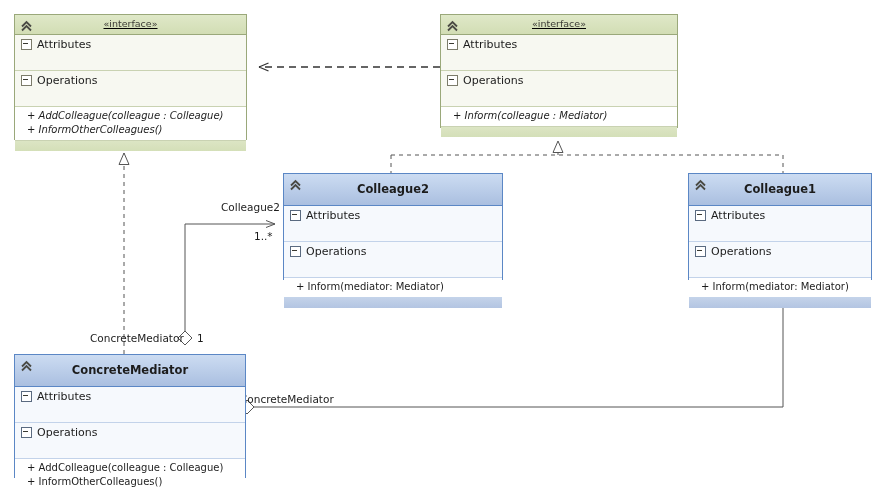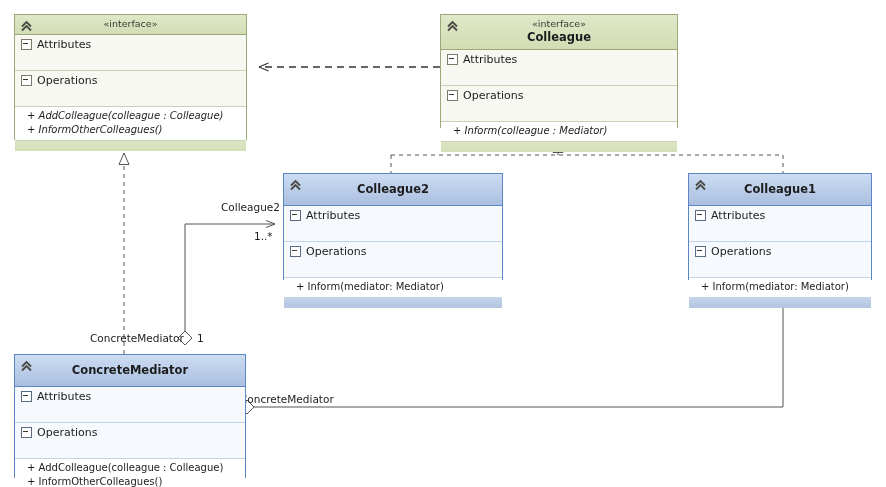--- a/index.html
+++ b/index.html
@@ -10,21 +10,21 @@
 
   svg.edges{position:absolute;left:0;top:0;width:886px;height:487px;pointer-events:none;}
 
   
   .node{position:absolute;box-sizing:border-box;}
 
   .node.iface{border:1px solid #9aa87a;background:#ffffff;}
   .node.cls{border:1px solid #5b87c5;background:#ffffff;}
 
   .hdr{position:relative;box-sizing:border-box;padding:3px 6px 4px 6px;text-align:center;}
-  .iface>.hdr{background:linear-gradient(to bottom,#dfe8c8 0%,#d2ddb4 100%);border-bottom:1px solid #9aa87a;}
+  .iface>.hdr{background:linear-gradient(to bottom,#dfe8c8 0%,#d2ddb4 100%);border-bottom:1px solid #9aa87a;text-decoration:underline;}
   .cls>.hdr{background:linear-gradient(to bottom,#ccdcf2 0%,#aabfe0 100%);border-bottom:1px solid #5b87c5;}
 
   .stereo{font-size:9.5px;color:#3b3b35;line-height:12px;}
   .cname{font-size:11.5px;font-weight:bold;color:#1c1c1c;line-height:15px;}
 
   .chev{position:absolute;left:5px;top:5px;width:13px;height:13px;}
   .chev svg{display:block;}
 
   .compart{box-sizing:border-box;padding:3px 4px 19px 6px;font-size:11px;color:#1c1c1c;
            background:#fbfbf8;}
@@ -143,21 +143,20 @@
 
   <div class="node iface" style="left:440px;top:14px;width:238px;height:114px;">
     <div class="hdr">
       <span class="chev">
         <svg width="13" height="13" viewBox="0 0 13 13">
           <path d="M2,6.5 L6.5,2 L11,6.5" fill="none" stroke="#4a4a44" stroke-width="1.8"></path>
           <path d="M2,10.5 L6.5,6 L11,10.5" fill="none" stroke="#4a4a44" stroke-width="1.8"></path>
         </svg>
       </span>
       <div class="stereo">«interface»</div>
-      <div class="cname">Colleague</div>
     </div>
     <div class="compart">
       <span class="tgl"></span><span>Attributes</span>
     </div>
     <div class="compart">
       <span class="tgl"></span><span>Operations</span>
     </div>
     <div class="members">
       <div class="member">+ Inform(colleague : Mediator)</div>
     </div>

